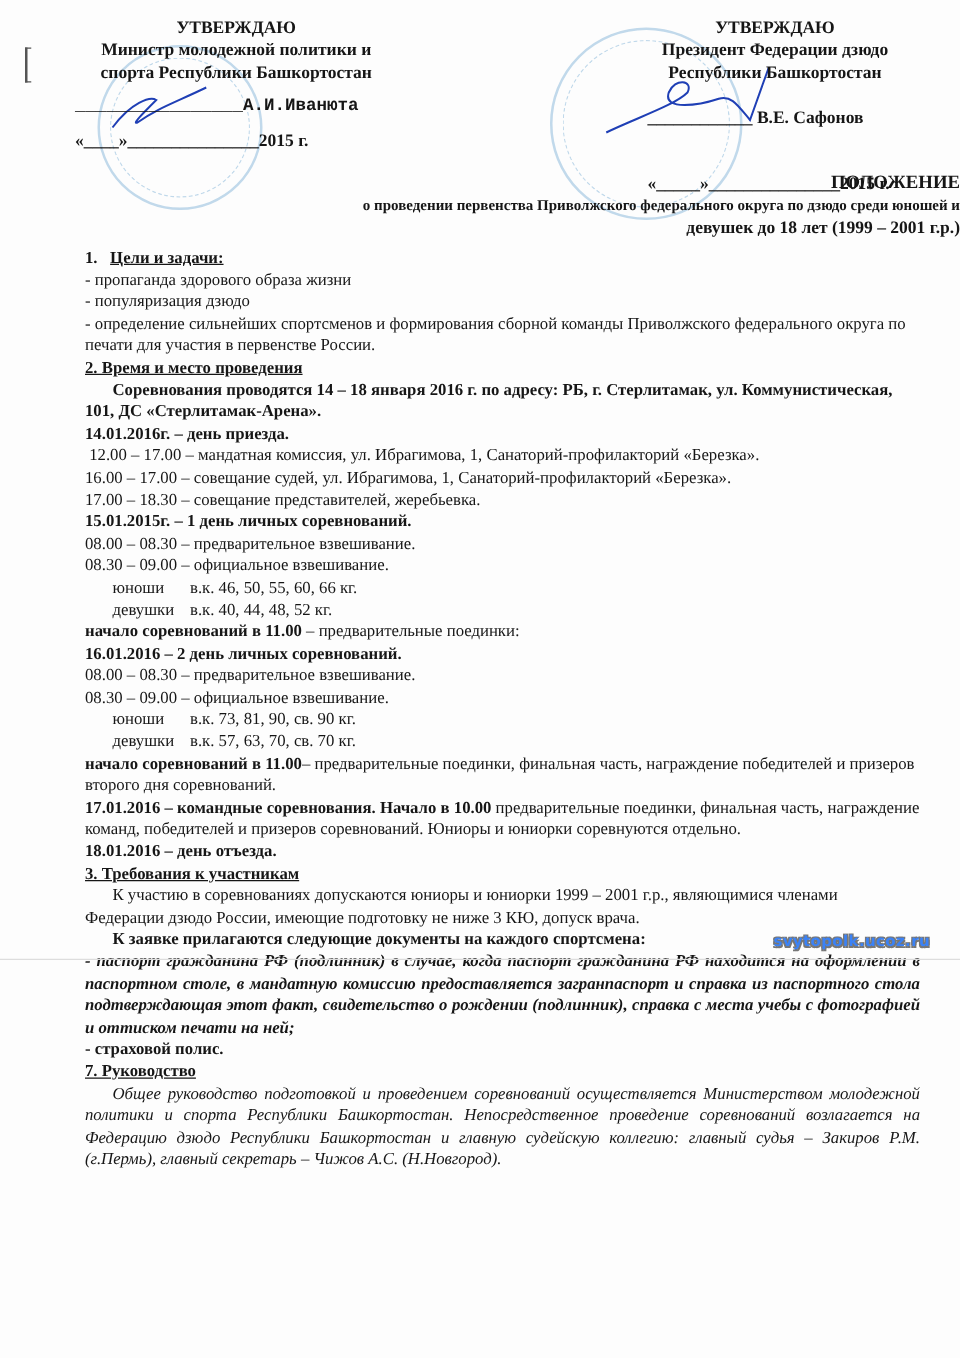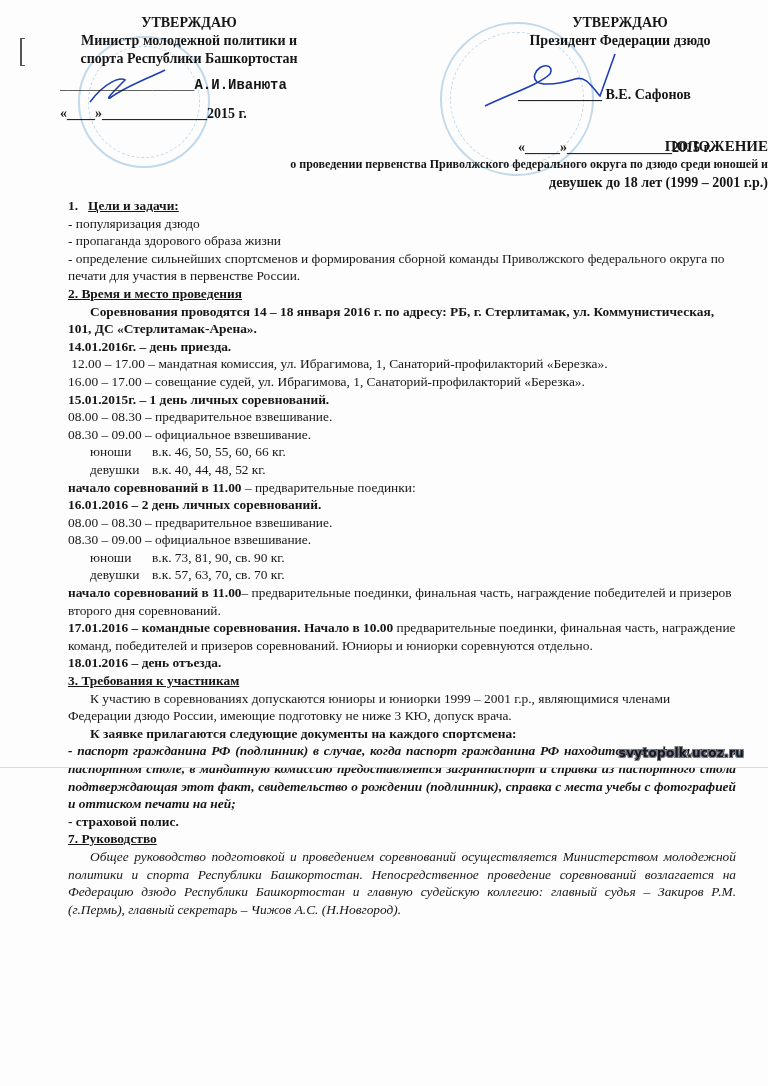--- a/index.html
+++ b/index.html
@@ -19,21 +19,21 @@
   .leftmark { position:absolute; left:20px; top:38px; width:3px; height:26px; border-left:2px solid #555; border-top:1px solid #555; border-bottom:1px solid #555; }
   .heading { position:absolute; left:0; width:768px; text-align:right; font-weight:bold; }
   .body { position:absolute; left:68px; top:197px; width:668px; line-height:17.6px; font-size:13.4px; }
   .body p { margin:0; }
   .b { font-weight:bold; }
   .u { text-decoration:underline; font-weight:bold; }
   .ind { text-indent:22px; }
   .just { text-align:justify;font-style:italic; }
   .wrow { padding-left:22px; display:flex; }
   .wrow .k { width:62px; }
-  .watermark { position:absolute; right:24px; bottom:16px; font-family:"DejaVu Sans", sans-serif; font-weight:bold; font-size:12px; color:#0f172a; text-shadow:-1px -1px 0 #777, 1px -1px 0 #777, -1px 1px 0 #777, 1px 1px 0 #777; letter-spacing:0.3px; }
+  .watermark { position:absolute; right:24px; bottom:16px; font-family:"DejaVu Sans", sans-serif; font-weight:bold; font-size:12px; color:#3b82f6; text-shadow:-1px -1px 0 #777, 1px -1px 0 #777, -1px 1px 0 #777, 1px 1px 0 #777; letter-spacing:0.3px; }
   .bottomline { position:absolute; left:0; bottom:8px; width:768px; height:1px; background:#ddd; }
 </style>
 </head>
 <body>
 
 <div class="page">
 
   <div class="leftmark"></div>
 
   <div class="stamp" style="left:78px;top:36px;width:128px;height:128px;"></div>
@@ -50,39 +50,41 @@
     <div class="title">УТВЕРЖДАЮ</div>
     <div>Министр молодежной политики и</div>
     <div>спорта Республики Башкортостан</div>
   </div>
   <div class="sigline" style="left:60px;top:77px;font-family:Liberation Mono, monospace;">________________А.И.Иванюта</div>
   <div class="sigline" style="left:60px;top:106px;">«____»_______________2015 г.</div>
 
   <div class="approval right">
     <div class="title">УТВЕРЖДАЮ</div>
     <div>Президент Федерации дзюдо</div>
+    <div>Республики Башкортостан</div>
   </div>
   <div class="sigline" style="left:518px;top:87px;">____________ В.Е. Сафонов</div>
   <div class="sigline" style="left:518px;top:106px;margin-top:34px;">«_____»_______________2015 г.</div>
 
   <div class="heading" style="top:138px;font-size:15px;">ПОЛОЖЕНИЕ</div>
   <div class="heading" style="top:157px;font-size:12px;">о проведении первенства Приволжского федерального округа по дзюдо среди юношей и</div>
   <div class="heading" style="top:175px;font-size:14px;">девушек до 18 лет (1999 – 2001 г.р.)</div>
 
   <div class="body">
     <p><span class="b">1.</span>&nbsp;&nbsp;&nbsp;<span class="u">Цели и задачи:</span></p>
+    <p>- пропаганда здорового образа жизни</p>
     <p>- популяризация дзюдо</p>
-    <p>- пропаганда здорового образа жизни</p>
     <p>- определение сильнейших спортсменов и формирования сборной команды Приволжского федерального округа по печати для участия в первенстве России.</p>
 
     <p class="u">2. Время и место проведения</p>
     <p class="b ind">Соревнования проводятся 14 – 18 января 2016 г. по адресу: РБ, г. Стерлитамак, ул. Коммунистическая, 101, ДС «Стерлитамак-Арена».</p>
     <p class="b">14.01.2016г. – день приезда.</p>
     <p style="white-space:pre;"> 12.00 – 17.00 – мандатная комиссия, ул. Ибрагимова, 1, Санаторий-профилакторий «Березка».</p>
     <p>16.00 – 17.00 – совещание судей, ул. Ибрагимова, 1, Санаторий-профилакторий «Березка».</p>
+    <p>17.00 – 18.30 – совещание представителей, жеребьевка.</p>
 
     <p class="b">15.01.2015г. – 1 день личных соревнований.</p>
     <p>08.00 – 08.30 – предварительное взвешивание.</p>
     <p>08.30 – 09.00 – официальное взвешивание.</p>
     <div class="wrow">
         <span class="k">юноши</span>
         <span>в.к. 46, 50, 55, 60, 66 кг.</span>
       </div>
     <div class="wrow">
         <span class="k">девушки</span>

